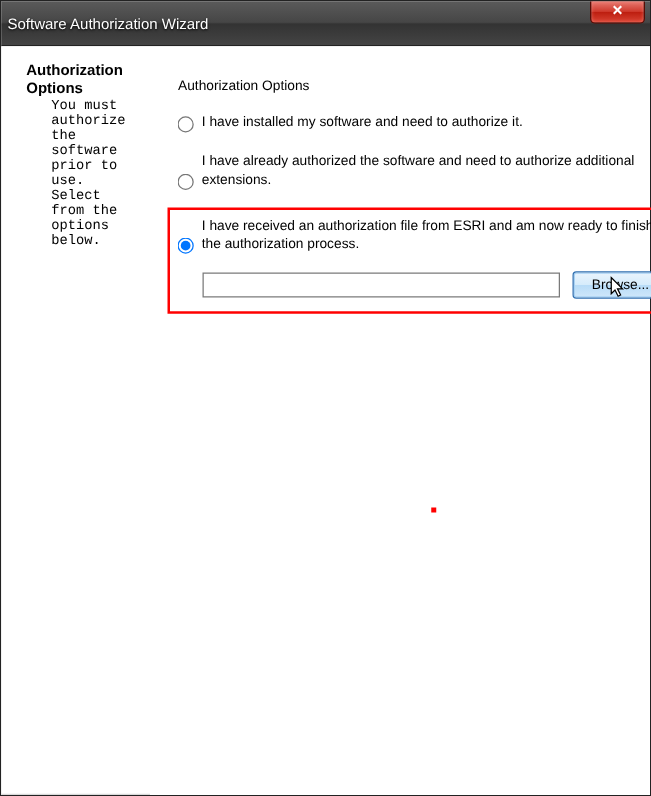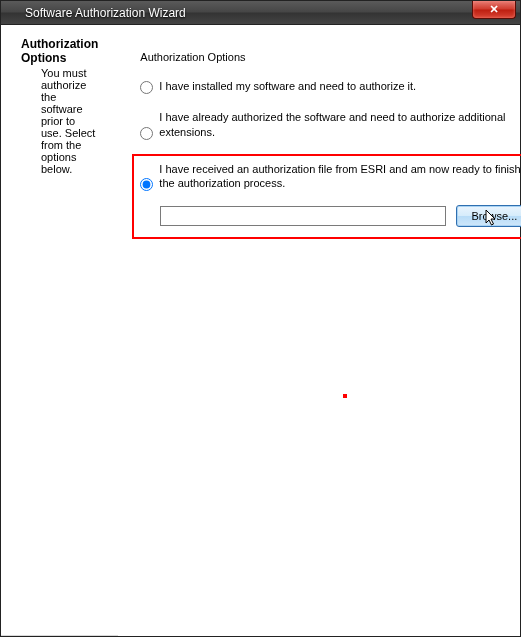--- a/index.html
+++ b/index.html
@@ -13,26 +13,26 @@
     }
     .window {
       width: 521px;
       height: 637px;
       border: 1px solid #222;
       background: #fff;
       display: flex;
       flex-direction: column;
     }
     .titlebar {
-      height: 24px;
+      height: 36px;
       background: linear-gradient(to bottom, #5a5a5a 0%, #464646 48%, #333333 52%, #444 100%);
       display: flex;
       align-items: center;
       justify-content: space-between;
-      padding: 0 0 0 24px;
+      padding: 0 0 0 5px;
       border-bottom: 1px solid #222;
     }
     .titlebar-title { color: #fff; font-size: 12px; text-shadow: 0 1px 2px #000; }
     .window-buttons { display: flex; height: 100%; align-items: flex-start; padding-right: 4px; }
     .close-btn {
       width: 44px;
       height: 18px;
       background: linear-gradient(to bottom, #e77b73 0%, #cf3a2d 48%, #bd1e10 52%, #d94434 100%);
       border: 1px solid #5a0c05;
       border-top: none;
@@ -49,21 +49,21 @@
       flex: 1;
       background: #fff;
       display: flex;
       min-height: 0;
     }
     .header-region {
       padding: 12px 20px 10px 20px;
       border-bottom: 1px solid #d9d9d9;
     }
     .header-title { font-weight: bold; font-size: 12px; color: #000; }
-    .header-subtitle { font-size: 11px; color: #000; margin-left: 20px; margin-top: 2px; }
+    .header-subtitle { font-size: 11px; color: #000; margin-left: 20px; margin-top: 2px; font-family: Liberation Mono, monospace; }
     .content-region {
       flex: 1;
       padding: 0;
       min-height: 0;
       position: relative;
     }
     .options-group {
       padding: 26px 22px 0 22px;
     }
     .group-label { font-size: 11px; color: #000; margin-bottom: 14px; display:block;}

